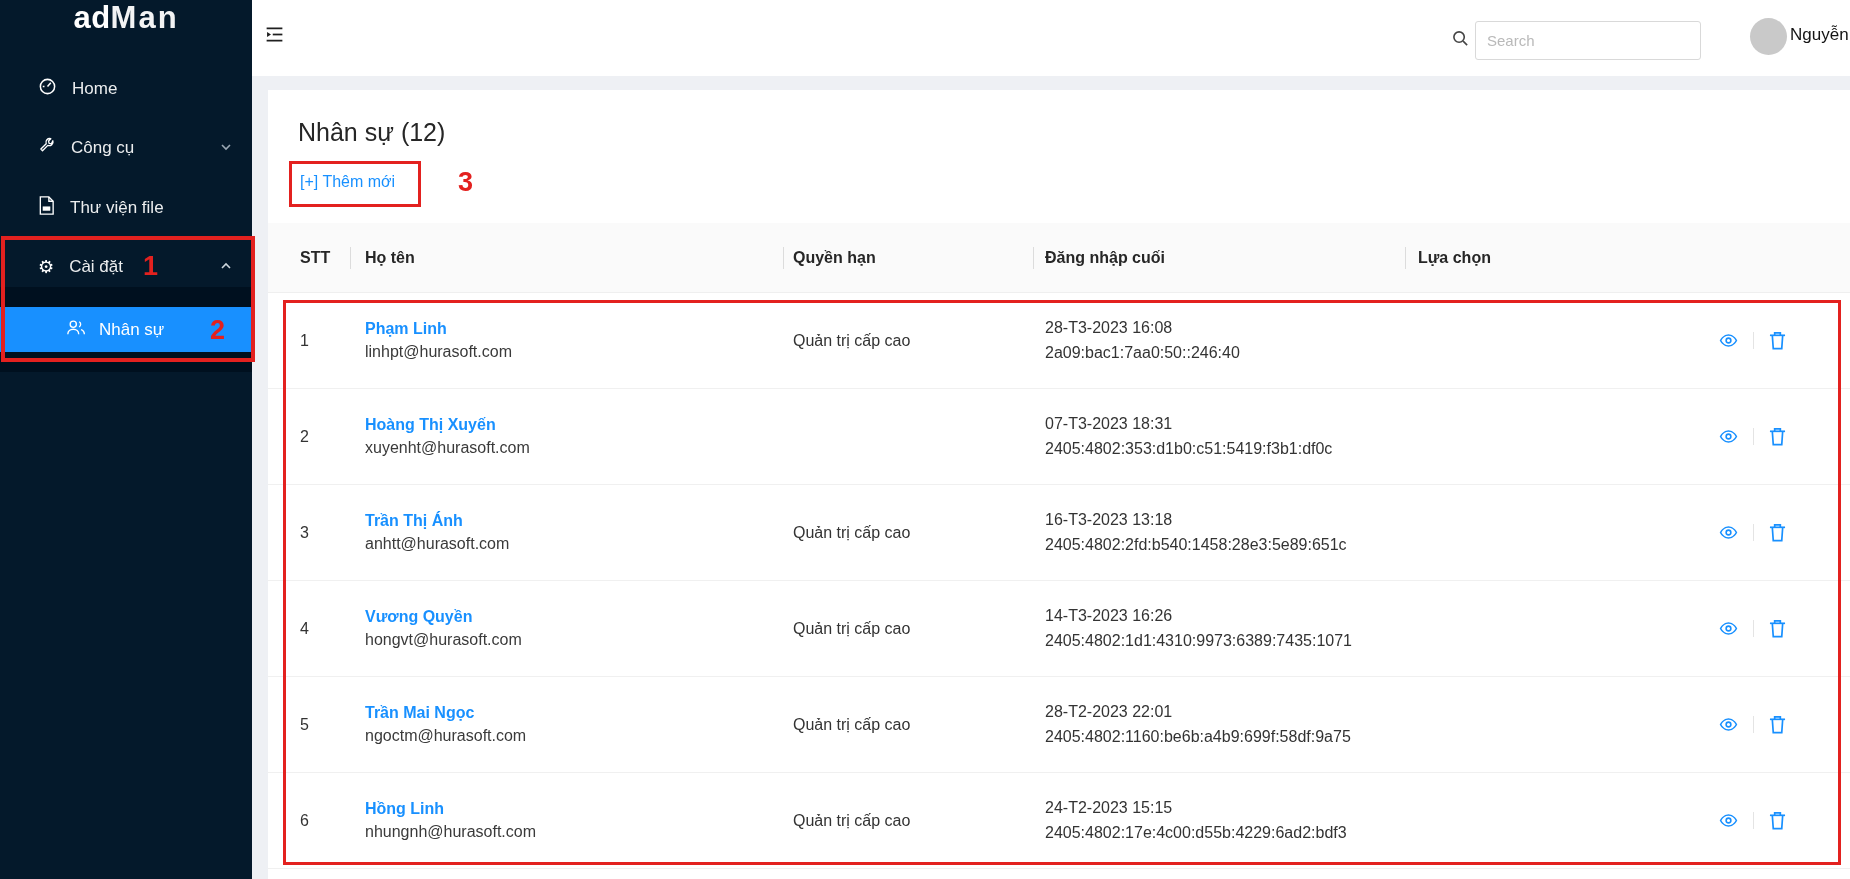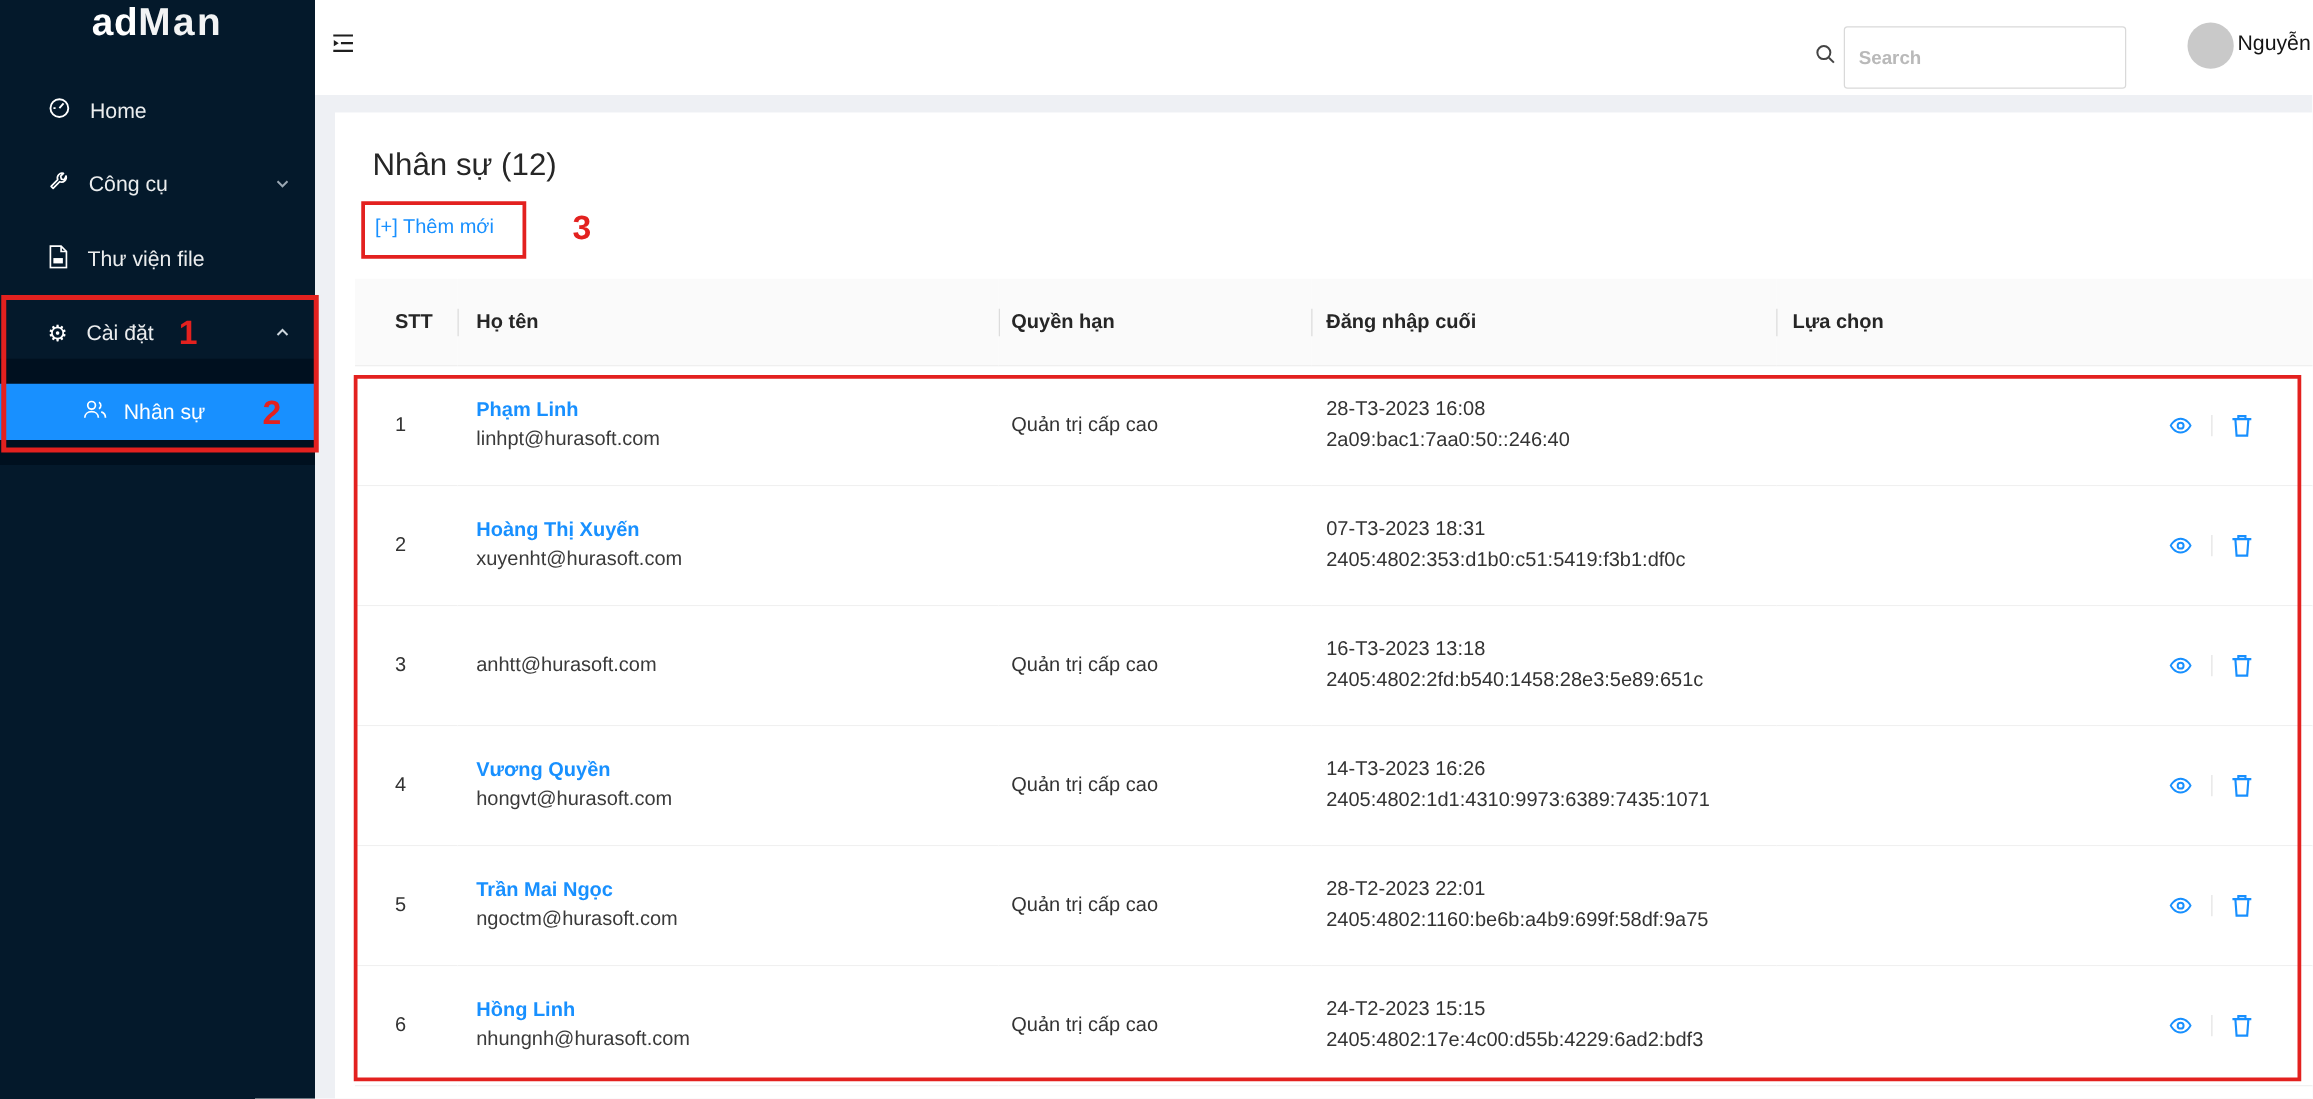--- a/index.html
+++ b/index.html
@@ -20,35 +20,35 @@
   .chev { position:absolute; right:20px; top:50%; transform:translateY(-50%); }
   .submenu { position:absolute; top:287px; left:0; width:252px; height:85px; background:#00101f; }
   .submenu-item { position:absolute; top:20px; left:0; width:252px; height:45px; background:#1890ff;
                   display:flex; align-items:center; padding-left:66px; gap:13px; color:#fff; font-size:17px; cursor:pointer; }
 
   
   .topbar { position:absolute; left:252px; top:0; width:1598px; height:76px; background:#fff; }
   .fold-btn { position:absolute; left:12px; top:24px; cursor:pointer; }
   .search-wrap { position:absolute; left:1200px; top:21px; display:flex; align-items:center; }
   .search-glass { margin-right:6px; }
-  .search-input { width:226px; height:50px; border:1px solid #d9d9d9; border-radius:3px;
+  .search-input { width:226px; height:39px; border:1px solid #d9d9d9; border-radius:3px;
                   padding:0 11px; font-size:15px; color:#4d7c0f; outline:none;
-                  font-family:"Liberation Sans","DejaVu Sans",sans-serif;font-weight:bold; }
+                  font-family:"Liberation Sans","DejaVu Sans",sans-serif; }
   .search-input::placeholder { color:#b9b9b9; }
   .avatar { position:absolute; left:1498px; top:18px; width:37px; height:37px; border-radius:50%; background:#c9c9c9; cursor:pointer; }
   .username { position:absolute; left:1538px; top:25px; font-size:17px; color:#141414; white-space:nowrap; }
 
   
   .content-bg { position:absolute; left:252px; top:76px; width:1598px; height:803px; background:#eef0f4; }
   .card { position:absolute; left:16px; top:14px; width:1582px; height:789px; background:#fff; }
   .page-title { position:absolute; left:30px; top:28px; font-size:25px; font-weight:400; color:#262626; }
   .add-link { position:absolute; left:32px; top:83px; font-size:16px; color:#1890ff; text-decoration:none; cursor:pointer; }
 
   .table { position:absolute; left:0; top:133px; width:1344px; display:grid;
-           grid-template-columns:82px 433px 250px 372px 445px;padding-left:16px; }
+           grid-template-columns:82px 433px 250px 372px 445px; }
   .th { height:70px; background:#fafafa; display:flex; align-items:center; font-size:16px; font-weight:600;
         color:#262626; position:relative; border-bottom:1px solid #efefef; }
   .td { height:96px; border-bottom:1px solid #f0f0f0; display:flex; flex-direction:column;
         justify-content:center; font-size:16px; color:#333; background:#fff; }
   .c1 { padding-left:32px; } .c2 { padding-left:15px; } .c3 { padding-left:10px; }
   .c4 { padding-left:12px; } .c5 { padding-left:13px; }
   .th.sep::before { content:''; position:absolute; left:0; top:24px; width:1px; height:22px; background:#dcdcdc; }
   .name { color:#1890ff; font-weight:700; margin-bottom:5px; cursor:pointer; }
   .email { color:#3a3a3a; }
   .login1 { margin-bottom:7px; }
@@ -219,20 +219,21 @@
             <svg width="17" height="19" viewBox="0 0 18 20">
               <path d="M1 4.5h16" stroke="#1890ff" stroke-width="1.8"></path>
               <path d="M6 4.5V2h6v2.5" fill="none" stroke="#1890ff" stroke-width="1.8"></path>
               <path d="M3.5 4.5l1 14h9l1-14" fill="none" stroke="#1890ff" stroke-width="1.8"></path>
             </svg>
           </span>
       </div>
 
       <div class="td c1">3</div>
       <div class="td c2">
+        <span class="name">Trần Thị Ánh</span>
         <span class="email">anhtt@hurasoft.com</span>
       </div>
       <div class="td c3">Quản trị cấp cao</div>
       <div class="td c4">
         <span class="login1">16-T3-2023 13:18</span>
         <span>2405:4802:2fd:b540:1458:28e3:5e89:651c</span>
       </div>
       <div class="td c5 actions">
         <span class="icon-btn">
             <svg width="19" height="19" viewBox="0 0 24 24">

